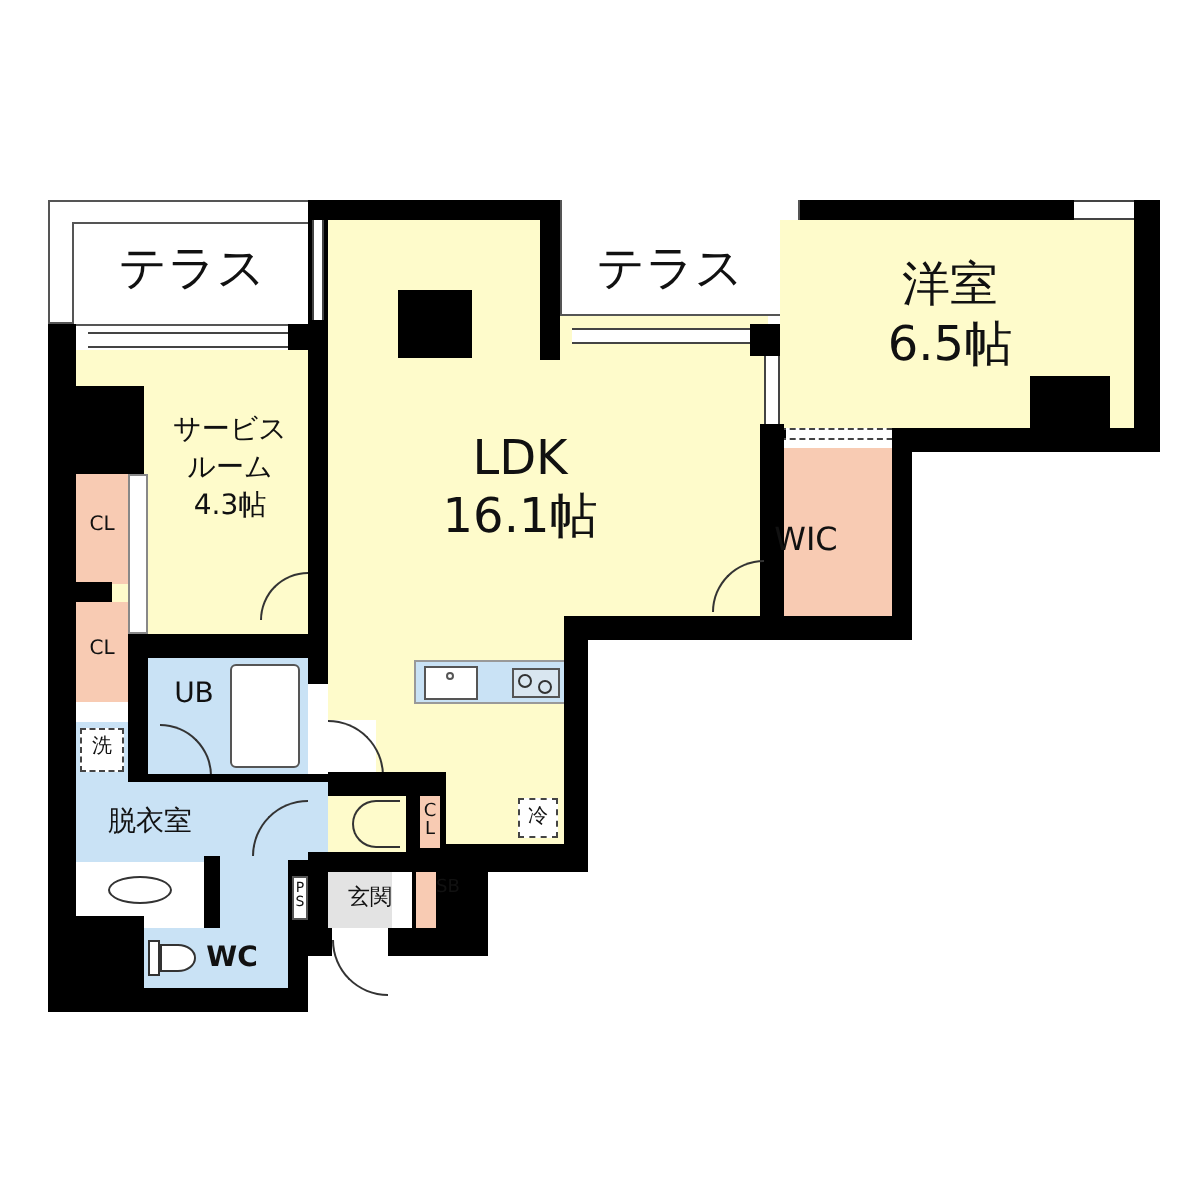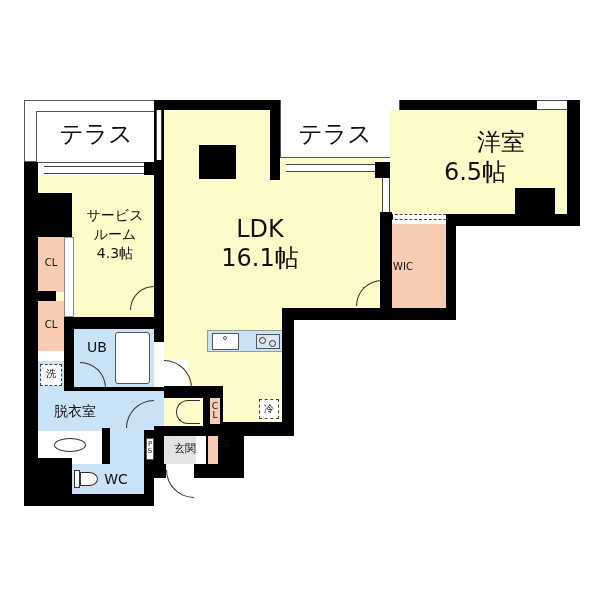--- a/index.html
+++ b/index.html
@@ -72,21 +72,21 @@
   <div class="door" style="left:126px;top:400px;width:28px;height:28px;border-radius:28px 0 0 0;border-right:none;border-bottom:none;background:transparent;"></div>
 
   <div class="abs white" style="left:38px;top:431px;width:64px;height:27px;"></div>
   <div class="abs" style="left:54px;top:438px;width:32px;height:14px;border:1px solid #333;border-radius:50%;"></div>
   <div class="abs wall" style="left:102px;top:428px;width:8px;height:42px;"></div>
   <div class="abs wall" style="left:38px;top:458px;width:34px;height:44px;"></div>
 
   <div class="abs wet" style="left:72px;top:464px;width:72px;height:30px;"></div>
   <div class="abs white" style="left:74px;top:470px;width:6px;height:18px;border:1px solid #333;"></div>
   <div class="abs white" style="left:80px;top:472px;width:18px;height:14px;border:1px solid #333;border-radius:0 50% 50% 0;"></div>
-  <div class="lbl mid" style="left:100px;top:472px;width:32px;">WC</div>
+  <div class="lbl mid" style="left:100px;top:472px;width:32px;font-weight:bold;">WC</div>
 
   <div class="abs wall" style="left:24px;top:494px;width:124px;height:12px;"></div>
   <div class="abs wall" style="left:144px;top:430px;width:10px;height:76px;"></div>
   <div class="abs wall" style="left:144px;top:460px;width:20px;height:14px;"></div>
 
   <div class="abs wall" style="left:154px;top:100px;width:126px;height:10px;"></div>
   <div class="abs ldk" style="left:164px;top:110px;width:220px;height:210px;"></div>
   <div class="abs ldk" style="left:164px;top:320px;width:118px;height:102px;"></div>
   <div class="abs wall" style="left:199px;top:145px;width:37px;height:34px;"></div>
   <div class="lbl big" style="left:200px;top:217px;width:120px;">LDK</div>
@@ -132,27 +132,27 @@
   <div class="abs wall" style="left:270px;top:100px;width:10px;height:80px;"></div>
   <div class="win" style="left:286px;top:164px;width:92px;height:8px;"></div>
   <div class="abs wall" style="left:375px;top:162px;width:15px;height:16px;"></div>
   <div class="winv" style="left:400px;top:110px;width:8px;height:50px;"></div>
 
   <div class="abs wall" style="left:400px;top:100px;width:180px;height:10px;"></div>
   <div class="win" style="left:537px;top:100px;width:30px;height:10px;"></div>
   <div class="abs ldk" style="left:390px;top:110px;width:178px;height:104px;"></div>
   <div class="abs wall" style="left:567px;top:100px;width:13px;height:124px;"></div>
   <div class="abs wall" style="left:515px;top:188px;width:40px;height:26px;"></div>
-  <div class="lbl big" style="left:425px;top:130px;width:100px;text-align:right;">洋室</div>
+  <div class="lbl big" style="left:425px;top:130px;width:100px;">洋室</div>
   <div class="lbl big" style="left:425px;top:160px;width:100px;">6.5帖</div>
   <div class="abs wall" style="left:455px;top:214px;width:125px;height:12px;"></div>
   <div class="win" style="left:390px;top:214px;width:66px;height:6px;border-style:dashed;"></div>
 
   <div class="abs wall" style="left:380px;top:212px;width:12px;height:96px;"></div>
   <div class="winv" style="left:382px;top:178px;width:8px;height:34px;"></div>
 
   <div class="abs cl" style="left:392px;top:224px;width:54px;height:84px;"></div>
-  <div class="lbl sm" style="left:376px;top:262px;width:54px;font-size:10px;">WIC</div>
+  <div class="lbl sm" style="left:376px;top:262px;width:54px;font-size:16px;">WIC</div>
   <div class="abs wall" style="left:446px;top:214px;width:10px;height:104px;"></div>
   <div class="abs wall" style="left:282px;top:308px;width:174px;height:12px;"></div>
 
   <div class="door" style="left:356px;top:280px;width:26px;height:26px;border-radius:26px 0 0 0;border-right:none;border-bottom:none;background:transparent;"></div>
 </div>
 
 </body></html>

